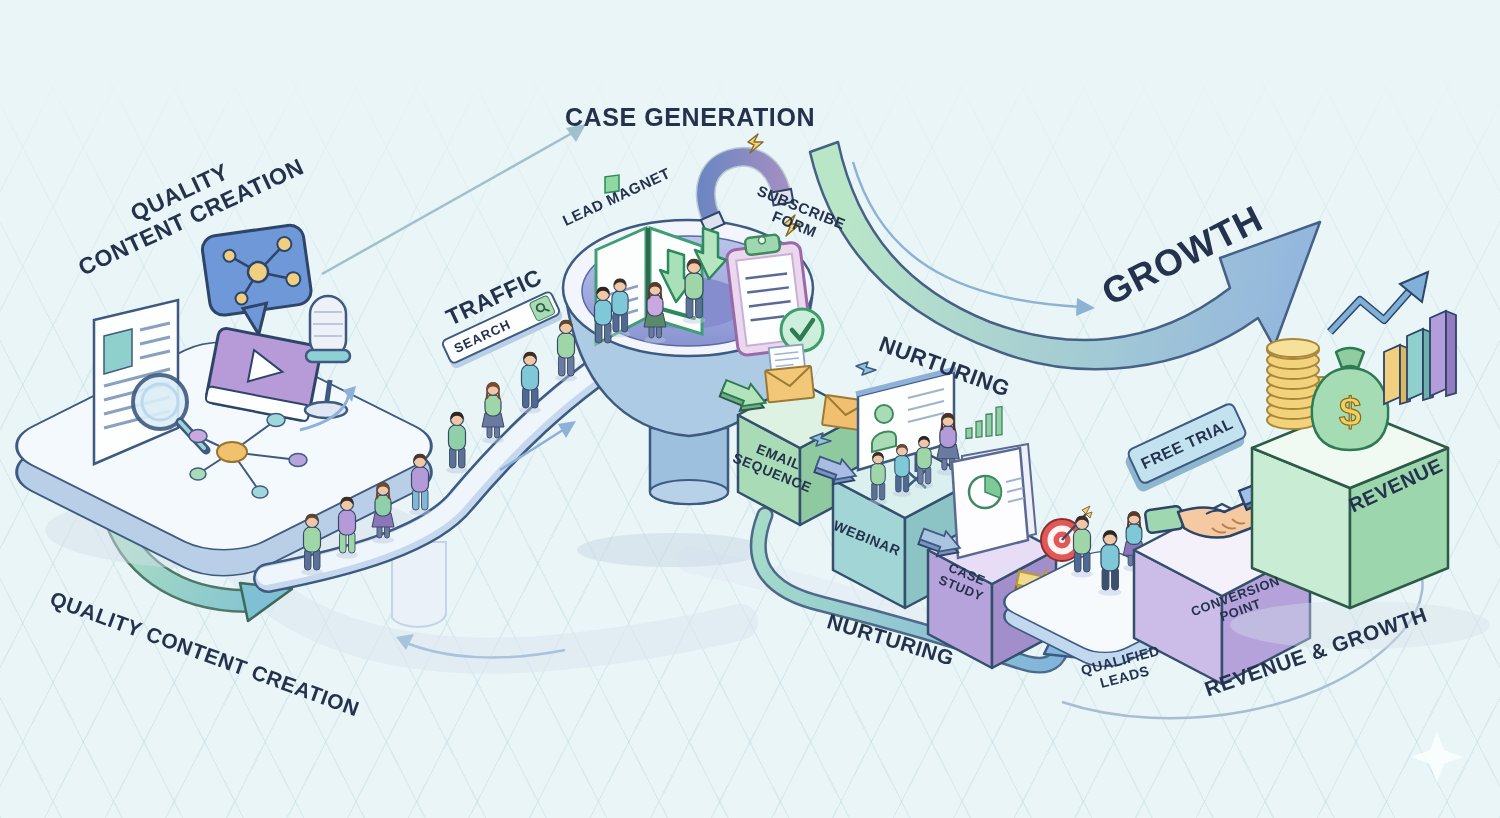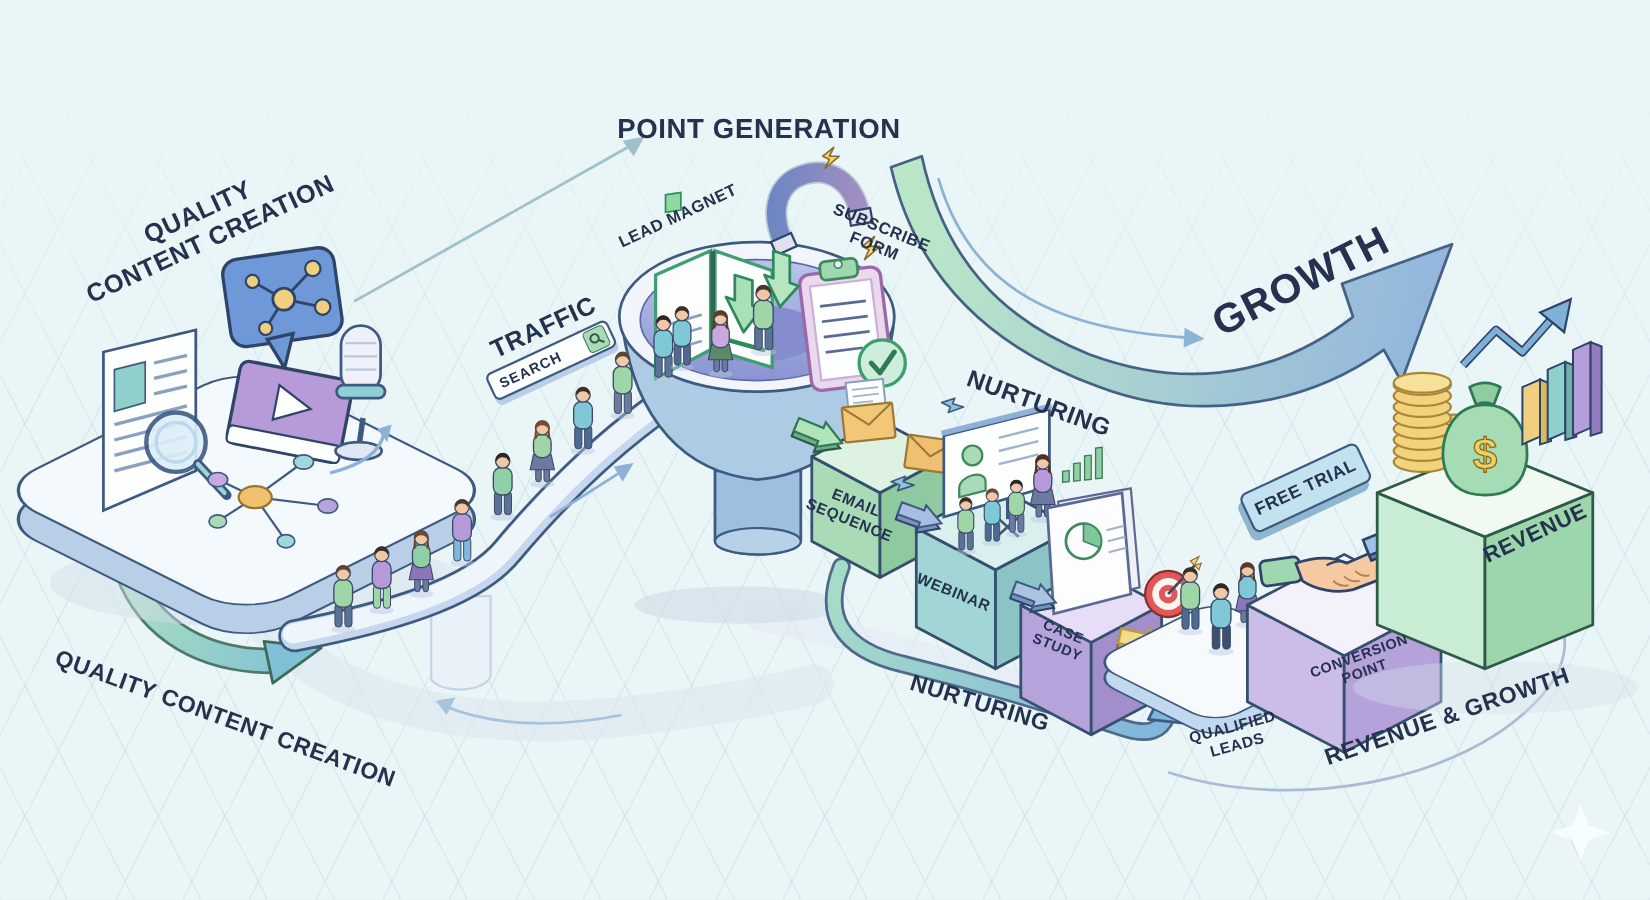--- a/index.html
+++ b/index.html
@@ -486,21 +486,21 @@
       <polygon points="1400,284 1428,272 1422,302" fill="#7fb0d8" stroke="#2e4468" stroke-width="2"></polygon>
     </g>
   </g>
 
   <path d="M1437,731 l7,19 19,7 -19,7 -7,19 -7,-19 -19,-7 19,-7 Z" fill="#fbffff" opacity=".8"></path>
 </svg>
 
 <div class="lbl" style="left:58px;top:178px;width:255px;font-size:23px;transform:rotate(-25deg);">QUALITY
 CONTENT CREATION</div>
 <div class="lbl" style="left:424px;top:284px;width:140px;font-size:23px;transform:rotate(-25deg);">TRAFFIC</div>
-<div class="lbl" style="left:560px;top:103px;width:260px;font-size:25px;">POINT GENERATION</div>
+<div class="lbl" style="left:560px;top:103px;width:260px;font-size:25px;">CASE GENERATION</div>
 <div class="lbl" style="left:534px;top:188px;width:165px;font-size:15px;transform:rotate(-25deg);">LEAD MAGNET</div>
 <div class="lbl" style="left:738px;top:198px;width:120px;font-size:15px;transform:rotate(22deg);">SUBSCRIBE
 FORM</div>
 <div class="lbl" style="left:1070px;top:234px;width:225px;font-size:37px;transform:rotate(-27deg);letter-spacing:1px;">GROWTH</div>
 <div class="lbl" style="left:852px;top:354px;width:185px;font-size:22px;transform:rotate(20deg);">NURTURING</div>
 <div class="lbl" style="left:718px;top:448px;width:115px;font-size:14px;transform:rotate(22deg);">EMAIL
 SEQUENCE</div>
 <div class="lbl" style="left:811px;top:530px;width:112px;font-size:14px;transform:rotate(22deg);">WEBINAR</div>
 <div class="lbl" style="left:918px;top:566px;width:92px;font-size:13px;transform:rotate(22deg);">CASE
 STUDY</div>

